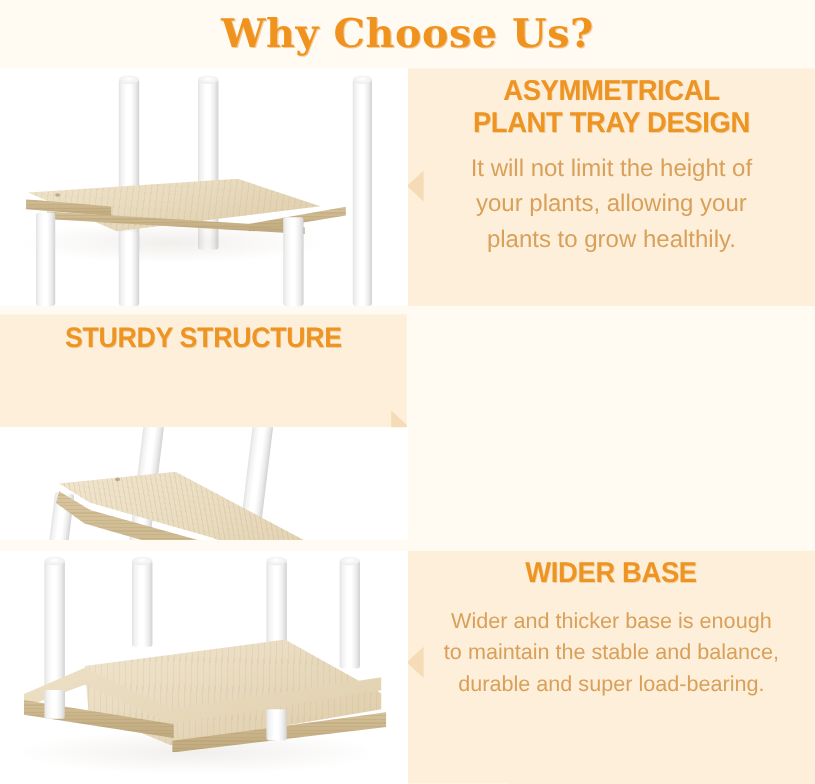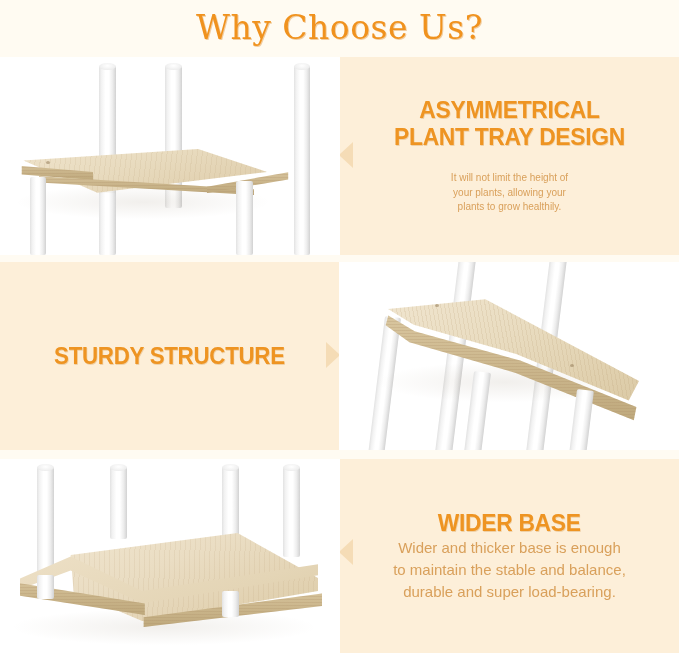--- a/index.html
+++ b/index.html
@@ -12,74 +12,74 @@
   #page { position:relative; width:679px; height:653px; background:#FFFBF2; }
 
   
   .title-bar {
     position:absolute; left:0; top:0; width:679px; height:55px;
     display:flex; align-items:center; justify-content:center;
     background:#FFFBF2;
   }
   .title-text {
     font-family:"DejaVu Serif", serif;
-    font-weight:normal; font-size:33px; letter-spacing:0.5px;
+    font-weight:bold; font-size:33px; letter-spacing:0.5px;
     color:#F0921E;
     text-shadow:1px 1px 0 rgba(214,120,10,0.35);
     white-space:nowrap;
     text-align:right;
   }
 
   
   .row { position:absolute; left:0; width:679px; display:flex; }
   #row1 { top:57px;  height:198px; }
-  #row2 { top:262px; height:188px; }
+  #row2 { top:262px; height:188px;flex-direction:column; }
   #row3 { top:459px; height:196px; }
 
   .cell { position:relative; height:100%; overflow:hidden; }
   .cell-photo { width:340px; background:#FFFFFF; }
   .cell-text  { width:339px; background:#FDEFD9; }
 
   
   .notch { position:absolute; width:0; height:0; z-index:6; }
   .notch-left {
     left:-1px; border-top:13px solid transparent; border-bottom:13px solid transparent;
     border-right:14px solid #F5DCB6;
   }
   .notch-right {
     right:-1px; border-top:13px solid transparent; border-bottom:13px solid transparent;
     border-left:14px solid #F5DCB6;
   }
 
   
   .panel-inner {
     position:absolute; left:0; top:0; width:100%; height:100%;
-    display:flex; flex-direction:column; align-items:center; justify-content:center;
+    display:flex; flex-direction:column; align-items:center; justify-content:flex-start;
     padding:6px 8px;
   }
   .panel-head {
     font-family:"Liberation Sans", sans-serif;
     font-weight:bold; font-size:24px; line-height:1.12;
     letter-spacing:-0.3px;
     color:#EE9422; text-align:center;
     text-shadow:0.7px 0.7px 0 rgba(200,120,20,0.25);
     transform:scaleX(0.95); transform-origin:center;
     white-space:pre-line;
   }
   .panel-body {
-    margin-top:20px;
+    margin-top:10px;
     font-family:"Liberation Sans", sans-serif;
-    font-size:10px; line-height:1.47;
+    font-size:20px; line-height:1.47;
     color:#D9A05B; text-align:center;
     white-space:pre-line;
   }
   #row2 .panel-head { font-size:23.5px; }
   #row2 .panel-body { font-size:14px; margin-top:12px; }
   #row3 .panel-head { font-size:24px; }
-  #row3 .panel-body { font-size:15px; margin-top:0; }
+  #row3 .panel-body { font-size:18px; margin-top:12px; }
 
   
   .photo { position:absolute; inset:0; background:#FFFFFF; }
 
   
   .leg {
     position:absolute;
     background:linear-gradient(to right,
       #E2E2E2 0%, #F2F2F2 14%, #FFFFFF 38%, #FFFFFF 58%, #EDEDED 80%, #D8D8D8 96%, #CFCFCF 100%);
     border-radius:2px;

